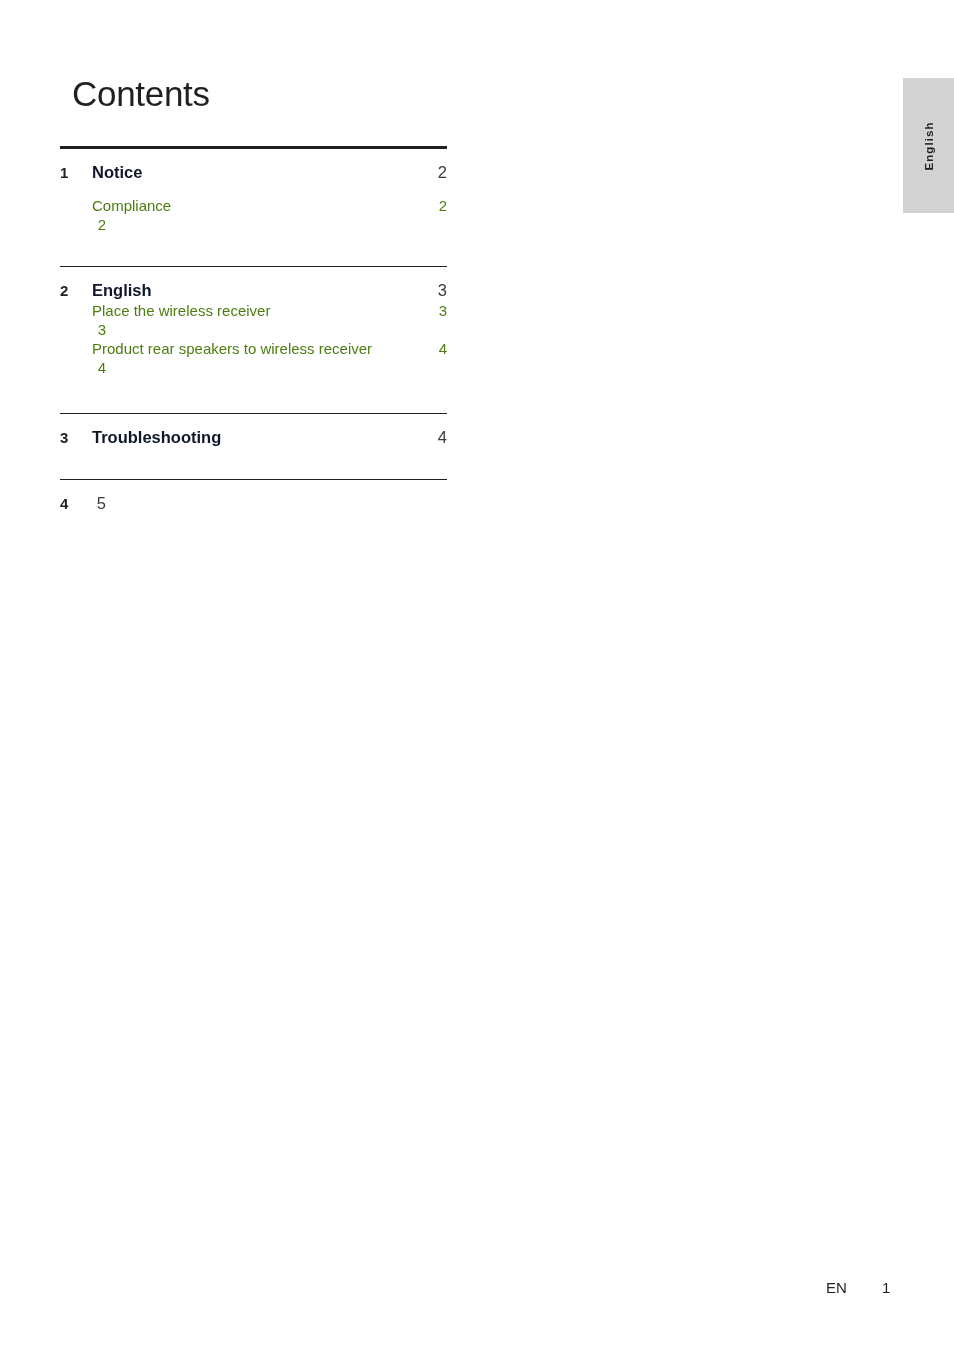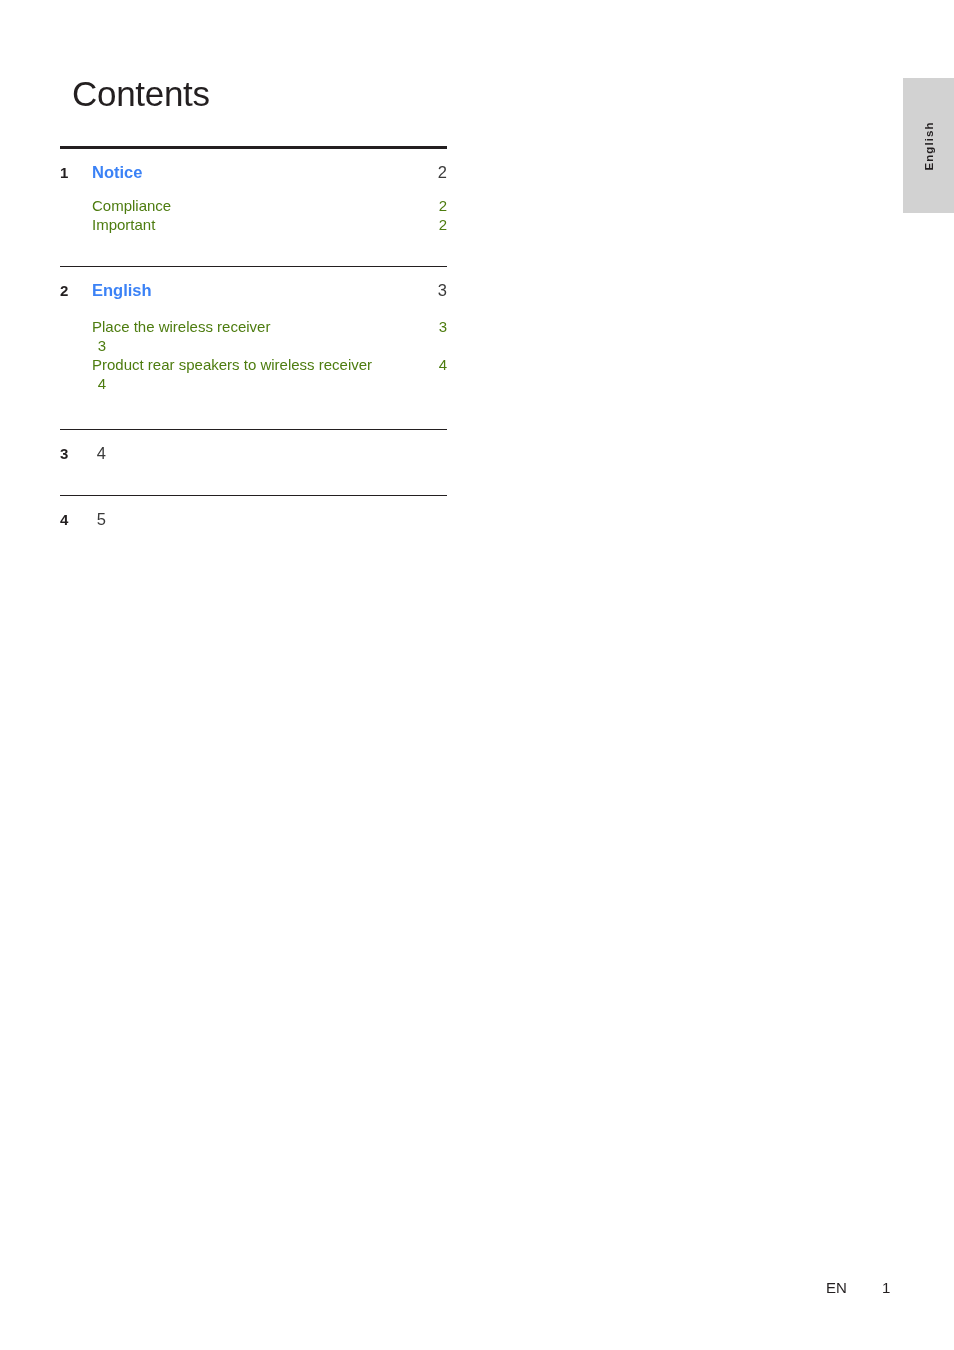--- a/index.html
+++ b/index.html
@@ -79,21 +79,21 @@
   .toc-num {
     width: 32px;
     flex: 0 0 32px;
     font-size: 15px;
     font-weight: bold;
     color: #231f20;
   }
   .toc-label {
     flex: 1 1 auto;
     font-size: 16.5px;
-    color: #3b82f6;
+    color: #0f172a;
     white-space: nowrap;
   }
   .toc-page {
     flex: 0 0 auto;
     text-align: right;
     font-size: 16.5px;
     color: #231f20;
     min-width: 14px;
   }
 
@@ -122,21 +122,21 @@
   .toc-row.sub .toc-page {
     font-size: 15px;
     font-weight: 400;
     color: #4d7c0f;
   }
 
   .sub-list.gapped {
     margin-top: 13px;
   }
   .sub-list.tight {
-    margin-top: 16px;
+    margin-top: 0px;
   }
 
   .group-spacer-lg {
     height: 33px;
   }
   .group-spacer-md {
     height: 37px;
   }
   .group-spacer-sm {
     height: 32px;
@@ -184,21 +184,20 @@
       <span class="toc-page">2</span>
     </div>
     <div class="sub-list gapped">
       <div class="toc-row sub">
         <span class="toc-num"></span>
         <span class="toc-label">Compliance</span>
         <span class="toc-page">2</span>
       </div>
       <div class="toc-row sub">
         <span class="toc-num"></span>
-        <span class="toc-label">Important</span>
         <span class="toc-page">2</span>
       </div>
     </div>
   </div>
 
   <div class="group-spacer-lg"></div>
 
   <div class="rule-thin"></div>
   <div class="toc-group">
     <div class="toc-row section">
@@ -227,20 +226,21 @@
       </div>
     </div>
   </div>
 
   <div class="group-spacer-md"></div>
 
   <div class="rule-thin"></div>
   <div class="toc-group">
     <div class="toc-row section">
       <span class="toc-num">3</span>
+      <span class="toc-label">Troubleshooting</span>
       <span class="toc-page">4</span>
     </div>
   </div>
 
   <div class="group-spacer-sm"></div>
 
   <div class="rule-thin"></div>
   <div class="toc-group">
     <div class="toc-row section">
       <span class="toc-num">4</span>

